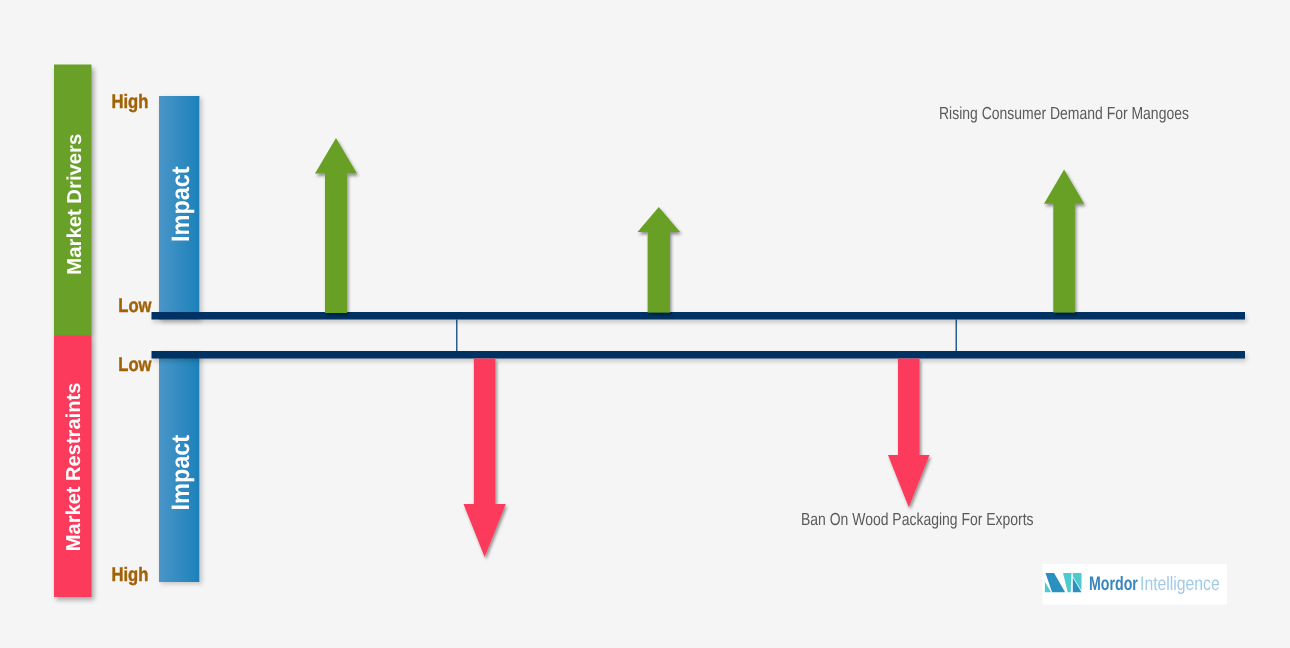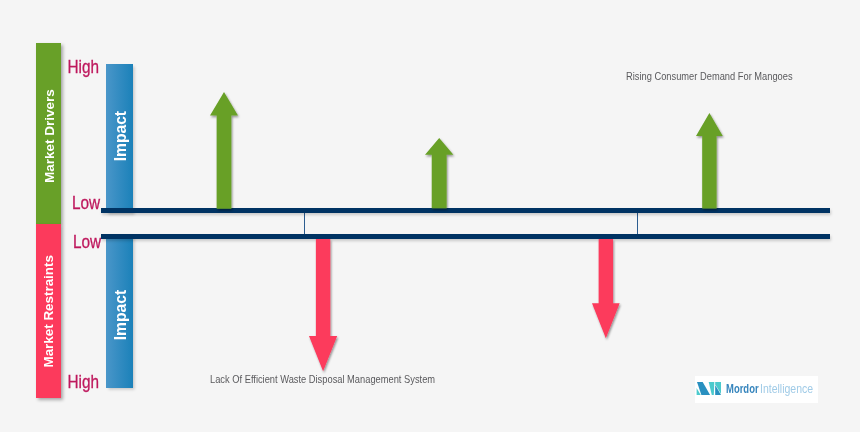--- a/index.html
+++ b/index.html
@@ -25,21 +25,21 @@
   .impact-top{top:64px;height:149px;}
   .impact-bot{top:234px;height:154px;}
   .impact-label{position:absolute;left:0;top:0;width:100%;height:100%;
       display:flex;align-items:center;justify-content:center;}
   .impact-label span{display:inline-block;white-space:nowrap;
       transform:rotate(-90deg) scaleX(.931) translate(3.1px,2px);
       color:#fff;font-weight:bold;font-size:16.8px;letter-spacing:0;}
   .impact-bot .impact-label span{transform:rotate(-90deg) scaleX(.931) translate(-4.4px,2px);}
 
   
-  .axlab{position:absolute;color:#be185d;font-weight:normal;font-size:18px;
+  .axlab{position:absolute;color:#a16207;font-weight:bold;font-size:13px;
       line-height:13px;white-space:nowrap;}
   .axlab span{display:block;transform:scaleX(.852);transform-origin:right top;
       -webkit-text-stroke:0.3px currentColor;}
 
   
   .axis{position:absolute;left:101px;width:729px;height:5px;background:#003363;
       box-shadow:1px 2px 3px rgba(0,0,0,.18);z-index:5;}
   .axis-top{top:208px;}
   .axis-bot{top:234px;}
   .tick{position:absolute;width:1px;background:#2c5d90;top:212.8px;height:21px;z-index:4;}
@@ -126,29 +126,29 @@
   </svg>
   <div class="callout" style="left:625.5px;top:69.1px">
     <span>Rising Consumer Demand For Mangoes</span>
   </div>
 
   <svg class="arrow" style="left:302.9px;top:228px" width="40.2" height="149.4" viewBox="0 0 40.2 149.4">
     <g filter="url(#sh)">
       <path d="M20.1 143.4 L34.2 108.0 L27.3 108.0 L27.3 11.0 L12.9 11.0 L12.9 108.0 L6.0 108.0 Z" fill="#fc3a5c"></path>
     </g>
   </svg>
-  <div class="callout" style="left:210.3px;top:371.8px">
-    <span>Lack Of Efficient Waste Disposal Management System</span>
-  </div>
 
   <svg class="arrow" style="left:586.05px;top:228px" width="39.7" height="116.2" viewBox="0 0 39.7 116.2">
     <g filter="url(#sh)">
       <path d="M19.85 110.2 L33.7 75.3 L27.05 75.3 L27.05 11.0 L12.65 11.0 L12.65 75.3 L6.0 75.3 Z" fill="#fc3a5c"></path>
     </g>
   </svg>
+  <div class="callout" style="left:534.3px;top:340.3px">
+    <span>Ban On Wood Packaging For Exports</span>
+  </div>
 
   <svg width="0" height="0" style="position:absolute" aria-hidden="true">
     <defs>
       <filter id="sh" x="-50%" y="-50%" width="200%" height="200%">
         <feDropShadow dx="1" dy="1.6" stdDeviation="1.15" flood-color="#000" flood-opacity="0.42"></feDropShadow>
       </filter>
     </defs>
   </svg>
 
   <div id="logo" style="left:694.9px;top:376px;width:122.8px;height:26.7px">

